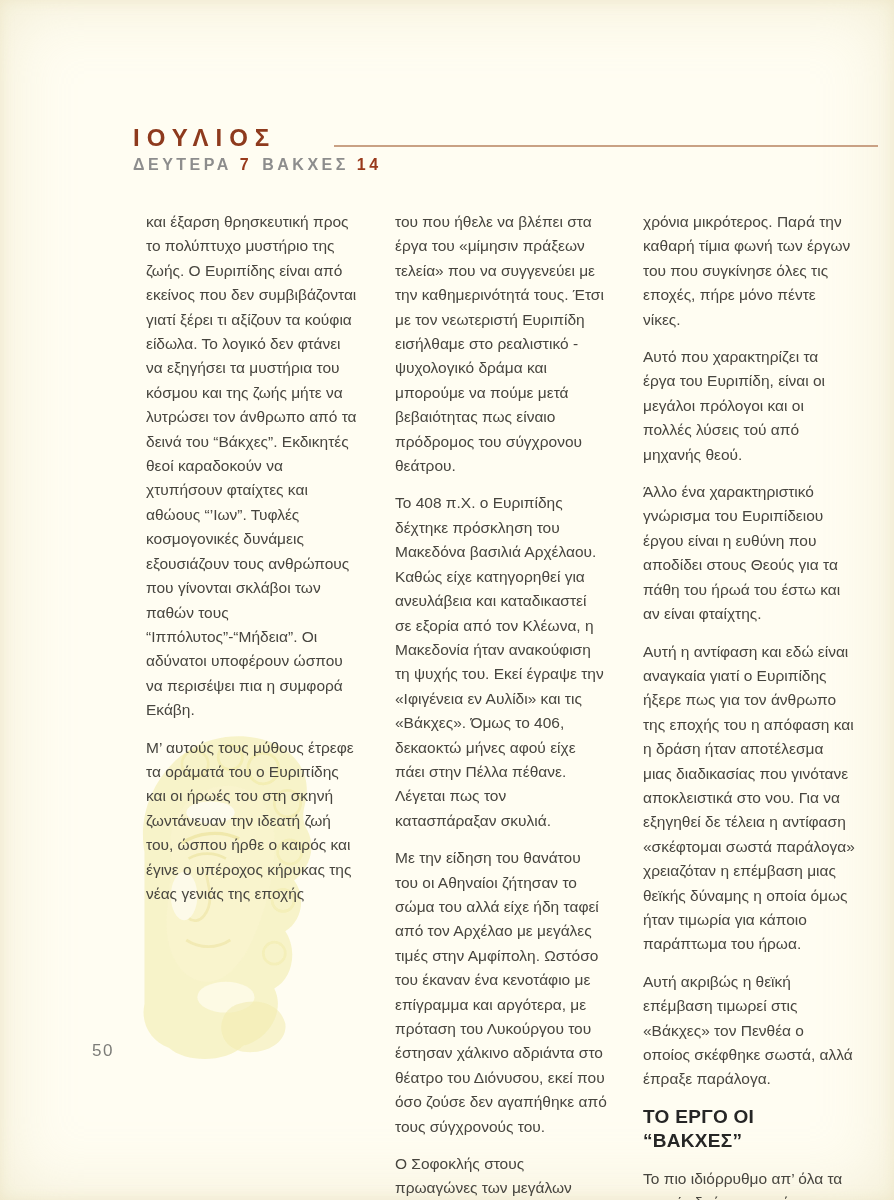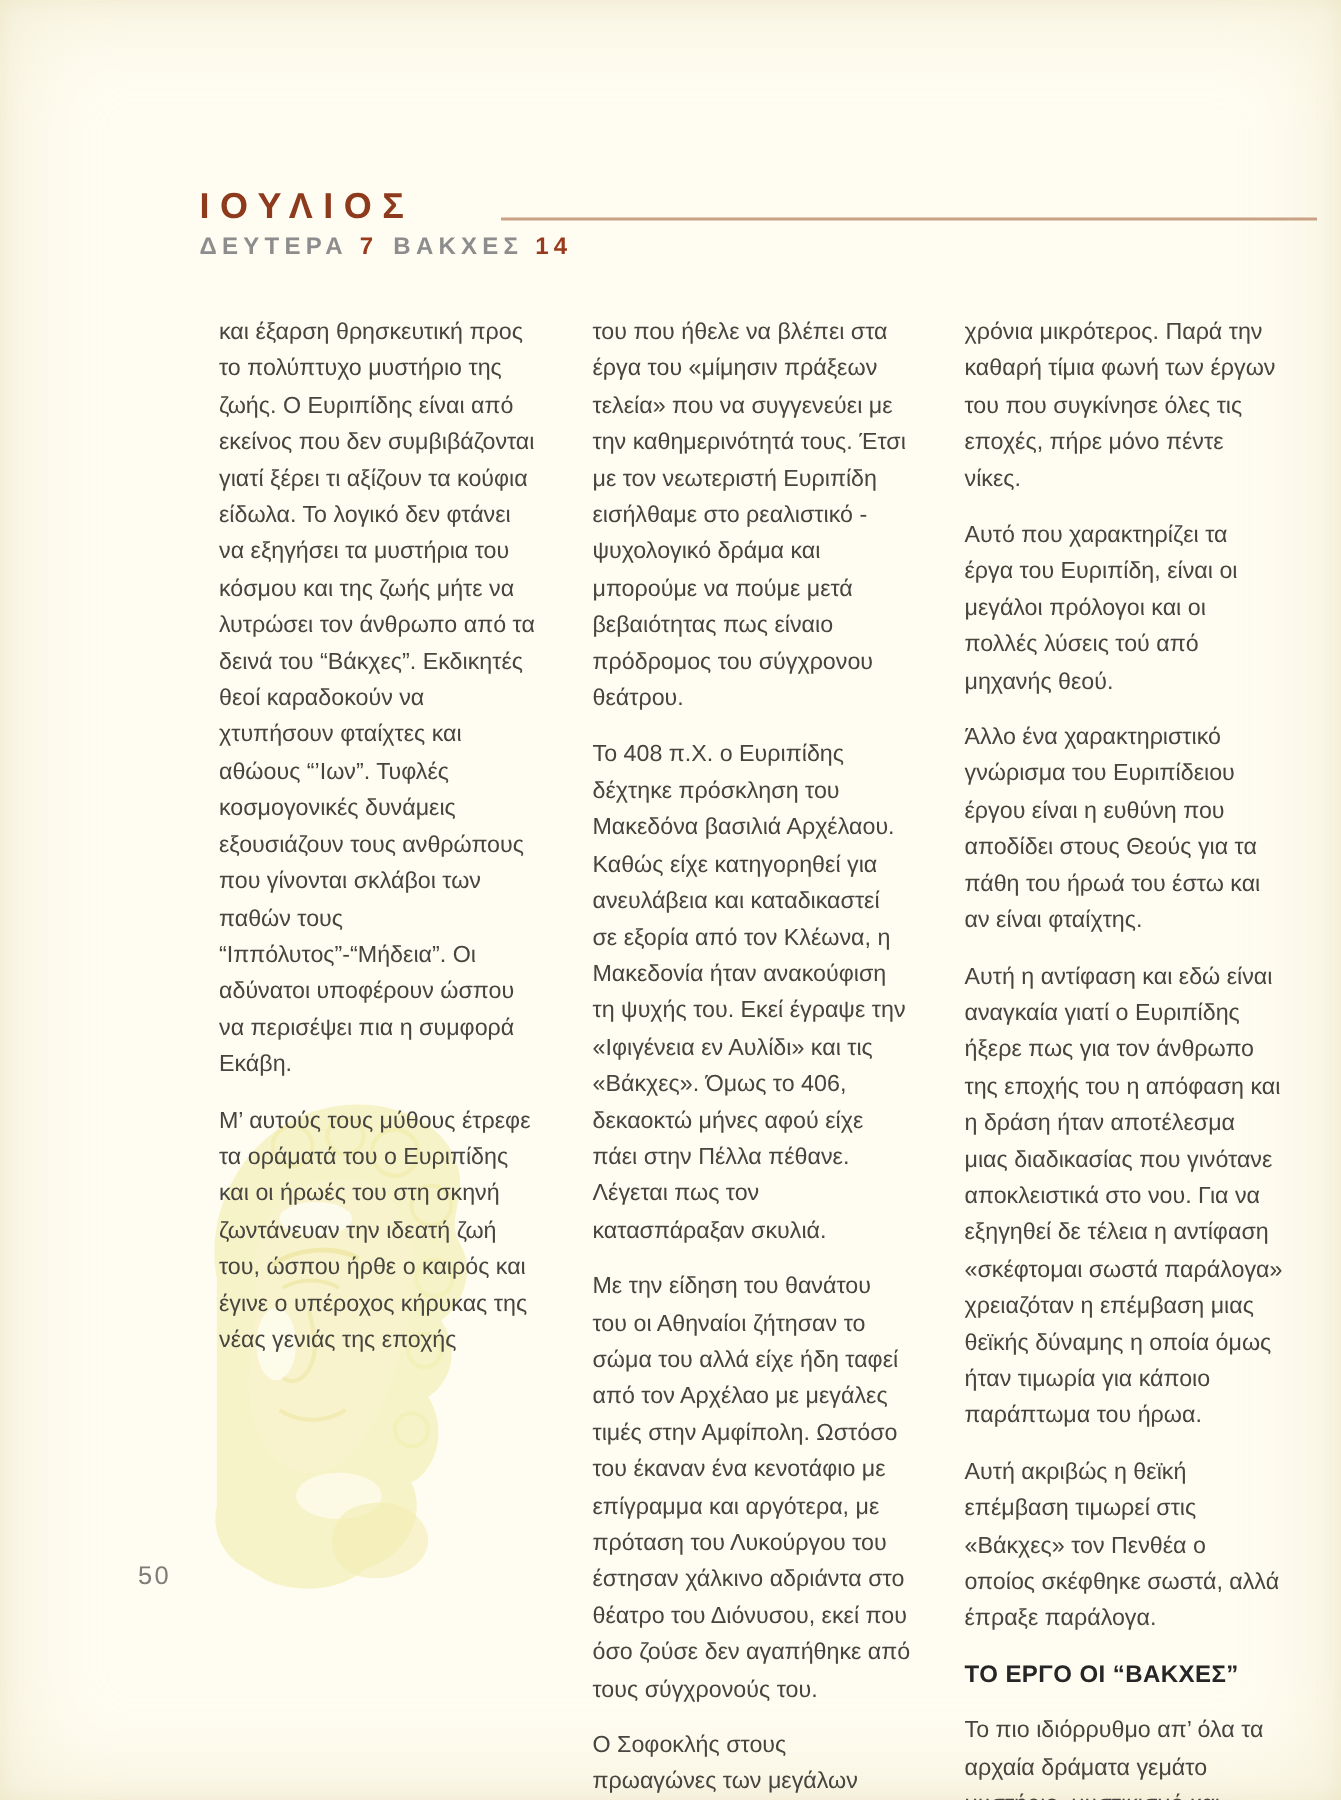--- a/index.html
+++ b/index.html
@@ -35,21 +35,21 @@
   .col{
     position:absolute;top:197px;width:238px;
     font-size:15.5px;line-height:24.4px;color:#47453f;
     text-align:left;
   }
   .col p{margin:13px;}
   #col1{left:133px;}
   #col2{left:382px;}
   #col3{left:630px;}
   .section-heading{
-    font-weight:bold;color:#262626;font-size:16px;letter-spacing:.3px;
+    font-weight:bold;color:#262626;font-size:19px;letter-spacing:.3px;
     margin:54px 0 27px 0;
   }
   
   .page-number{
     position:absolute;left:92px;top:1041px;
     font-size:17px;font-weight:normal;letter-spacing:1.5px;color:#7c7c78;
   }
   
   .artwork{
     position:absolute;left:133px;top:720px;width:188px;height:352px;

